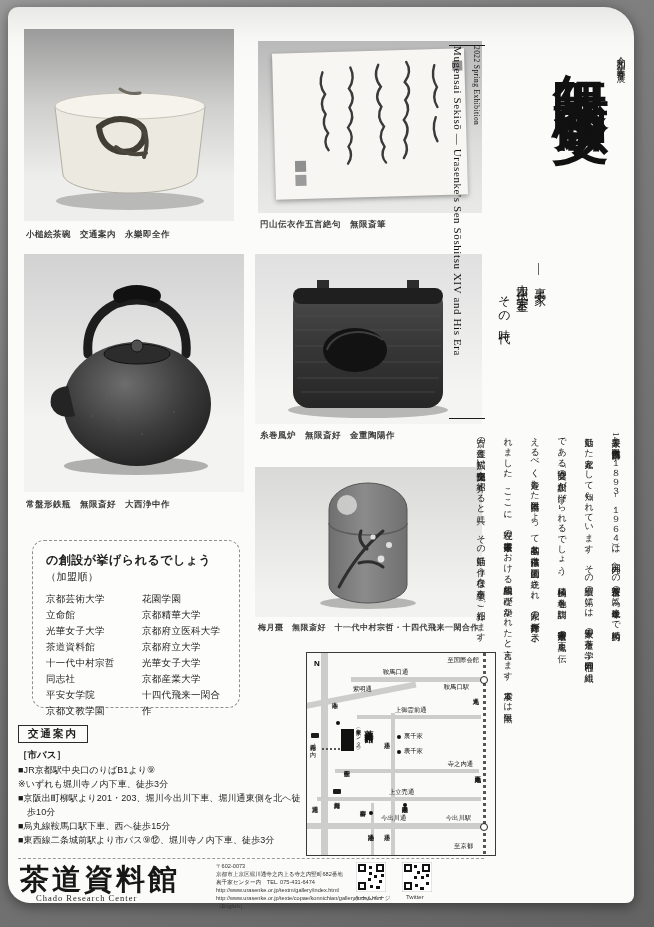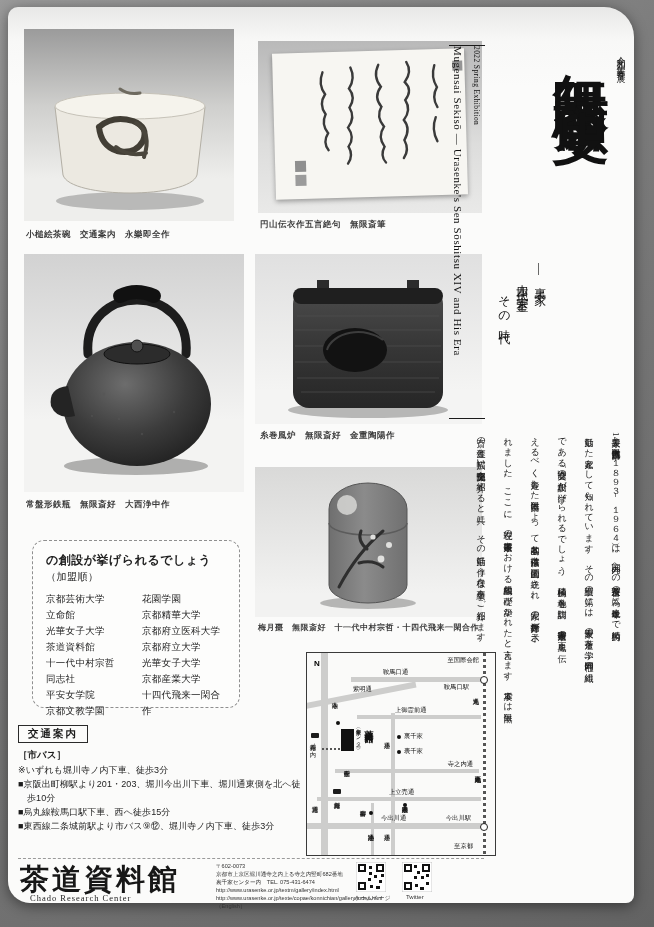--- a/index.html
+++ b/index.html
@@ -89,21 +89,21 @@
   .busic{position:absolute;width:8px;height:5px;background:#1c1c1c;border-radius:1px;}
   .walk{position:absolute;left:15px;top:95px;width:18px;border-top:2px dotted #555;}
   .north{position:absolute;left:7px;top:5px;font-size:8px;font-weight:bold;}
   .north:after{content:"";display:inline-block;width:0;height:0;margin-left:2px;
     border-left:3px solid transparent;border-right:3px solid transparent;border-bottom:8px solid #222;}
 
   
   .divider{position:absolute;left:10px;top:851px;width:466px;border-top:1px dashed #9a9a9a;}
   .logo{position:absolute;left:12px;top:853px;font-size:29px;font-weight:bold;letter-spacing:3px;
         color:#171717;font-family:"Liberation Serif","DejaVu Serif",serif;}
-  .logo-en{position:absolute;left:22px;top:886px;font-size:8.5px;letter-spacing:1px;color:#222;
+  .logo-en{position:absolute;left:28px;top:886px;font-size:8.5px;letter-spacing:1px;color:#222;
         font-family:"Liberation Serif","DejaVu Serif",serif;}
   .addr{position:absolute;left:208px;top:855px;width:135px;font-size:5.6px;line-height:8px;color:#333;}
   .qr{position:absolute;top:855px;width:30px;height:30px;}
   .qr-label{position:absolute;top:887px;font-size:6px;color:#333;}
 </style>
 </head>
 <body>
 
 <div class="page">
 
@@ -234,20 +234,21 @@
         <div>光華女子大学</div>
         <div>京都産業大学</div>
         <div>十四代飛来一閑合作</div>
       </div>
     </div>
   </div>
 
   <div class="access">
     <span class="access-header">交通案内</span>
     <div class="acc-sub">［市バス］</div>
+    <div class="acc-item">■JR京都駅中央口のりばB1より⑨</div>
     <div class="acc-item">※いずれも堀川寺ノ内下車、徒歩3分</div>
     <div class="acc-item">■京阪出町柳駅より201・203、堀川今出川下車、堀川通東側を北へ徒歩10分</div>
     <div class="acc-item">■烏丸線鞍馬口駅下車、西へ徒歩15分</div>
     <div class="acc-item">■東西線二条城前駅より市バス⑨⑫、堀川寺ノ内下車、徒歩3分</div>
   </div>
 
   <div class="map">
     <div class="north">N</div>
 
     <div class="st" style="left:14px;top:0;bottom:0;width:7px"></div>

